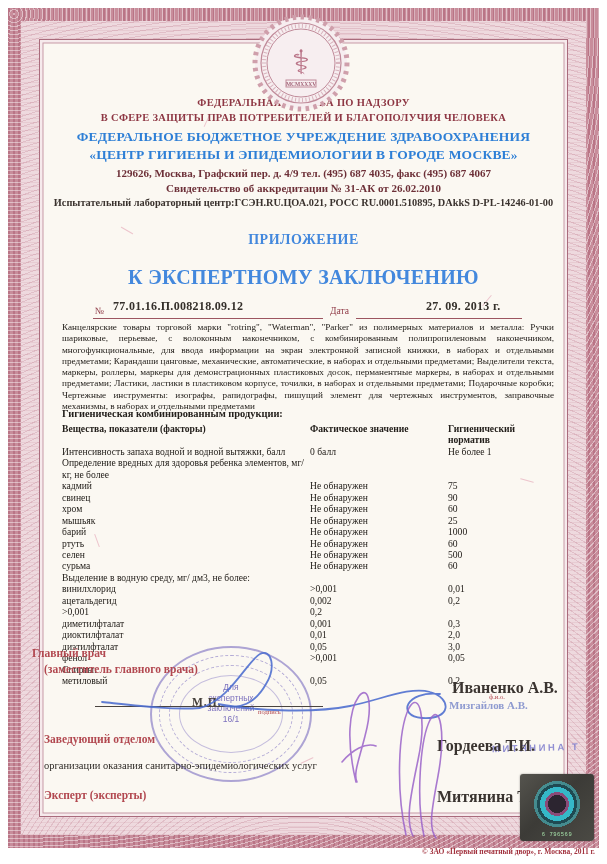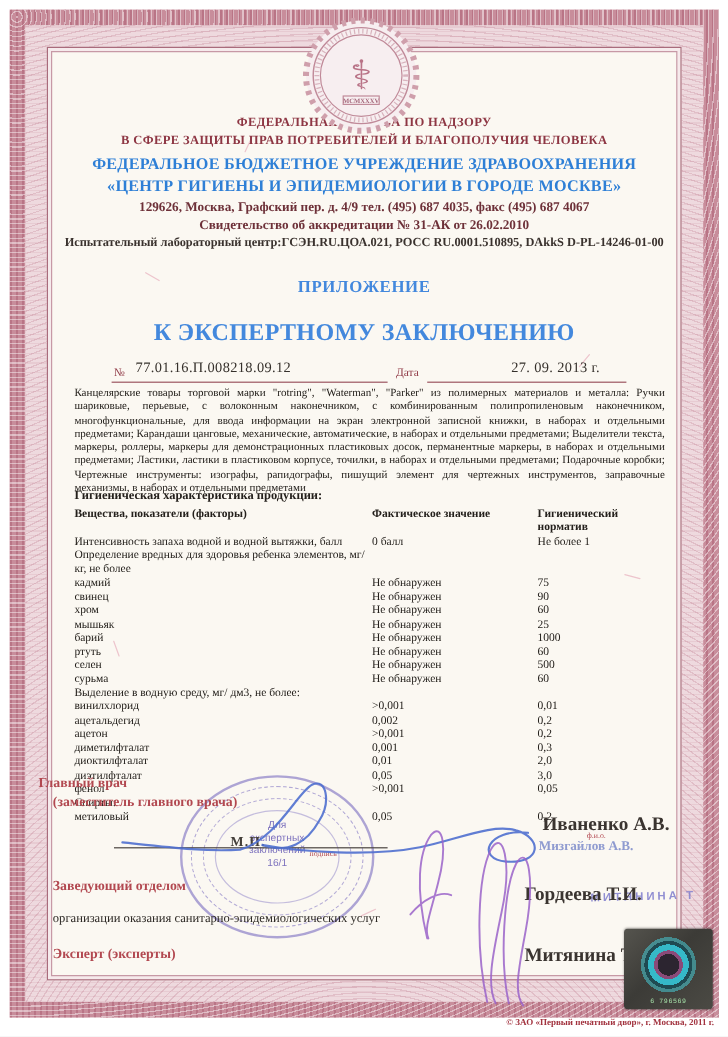--- a/index.html
+++ b/index.html
@@ -39,21 +39,21 @@
   .hdr-maroon { color:#8e3744; font-weight:bold; font-size:10.5px; letter-spacing:.3px; }
   .hdr-blue   { color:#2e7fd6; font-weight:bold; font-size:13.5px; letter-spacing:.2px; }
   .hdr-dark   { color:#6d3038; font-weight:bold; font-size:11px; }
   .hdr-lab    { color:#3a322e; font-weight:bold; font-size:10.3px; }
 
   .title-line { position:absolute; left:40px; width:527px; text-align:center; color:#4388dd; font-weight:bold; z-index:4; }
 
   
   .uline { position:absolute; border-bottom:1px solid #9c5560; }
   .small-red { position:absolute; color:#8e3744; font-size:9.5px; }
-  .bold-val { position:absolute; color:#35302b; font-weight:normal; font-size:12px; letter-spacing:.3px; }
+  .bold-val { position:absolute; color:#35302b; font-weight:bold; font-size:12px; letter-spacing:.3px; }
 
   
   .descr {
     position:absolute; left:62px; top:322px; width:492px;
     font-size:9.2px; line-height:11.3px; text-align:justify; color:#24201c;
   }
   .section-label { position:absolute; left:62px; top:408px; font-size:10.4px; font-weight:bold; color:#24201c; }
 
   .tbl { position:absolute; left:62px; top:423px; width:492px; font-size:9.6px; line-height:11.45px; color:#24201c; }
   .trow, .thead { display:grid; grid-template-columns:248px 138px 106px; }
@@ -147,21 +147,21 @@
 
   <div class="small-red" style="left:95px;top:306px">№</div>
   <div class="bold-val" style="left:113px;top:299px">77.01.16.П.008218.09.12</div>
   <div class="uline" style="left:93px;top:318px;width:230px"></div>
   <div class="small-red" style="left:330px;top:306px">Дата</div>
   <div class="bold-val" style="left:426px;top:299px">27. 09. 2013 г.</div>
   <div class="uline" style="left:356px;top:318px;width:166px"></div>
 
   <div class="descr">Канцелярские товары торговой марки "rotring", "Waterman",  "Parker" из полимерных материалов и металла: Ручки шариковые, перьевые, с волоконным наконечником, с комбинированным полипропиленовым наконечником, многофункциональные, для ввода информации на экран электронной записной книжки, в наборах и отдельными предметами; Карандаши цанговые, механические, автоматические, в наборах и отдельными предметами; Выделители текста, маркеры, роллеры, маркеры для демонстрационных пластиковых досок, перманентные маркеры, в наборах и отдельными предметами; Ластики, ластики в пластиковом корпусе, точилки, в наборах и отдельными предметами; Подарочные коробки; Чертежные инструменты: изографы, рапидографы, пишущий элемент для чертежных инструментов, заправочные механизмы, в наборах и отдельными предметами</div>
 
-  <div class="section-label">Гигиеническая характеристика продукции:</div>
+  <div class="section-label">Гигиеническая комбинированным продукции:</div>
 
   <div class="tbl">
     <div class="thead">
       <div class="tcell c0">Вещества, показатели (факторы)</div>
       <div class="tcell c1">Фактическое значение</div>
       <div class="tcell c2">Гигиенический норматив</div>
     </div>
     <div>
         <div class="trow">
           <div class="tcell c0">Интенсивность запаха водной и водной вытяжки, балл</div>
@@ -222,21 +222,20 @@
           <div class="tcell c0">винилхлорид</div>
           <div class="tcell c1">&gt;0,001</div>
           <div class="tcell c2">0,01</div>
         </div>
         <div class="trow">
           <div class="tcell c0">ацетальдегид</div>
           <div class="tcell c1">0,002</div>
           <div class="tcell c2">0,2</div>
         </div>
         <div class="trow">
-          <div class="tcell c0">ацетон</div>
           <div class="tcell c1">&gt;0,001</div>
           <div class="tcell c2">0,2</div>
         </div>
         <div class="trow">
           <div class="tcell c0">диметилфталат</div>
           <div class="tcell c1">0,001</div>
           <div class="tcell c2">0,3</div>
         </div>
         <div class="trow">
           <div class="tcell c0">диоктилфталат</div>

